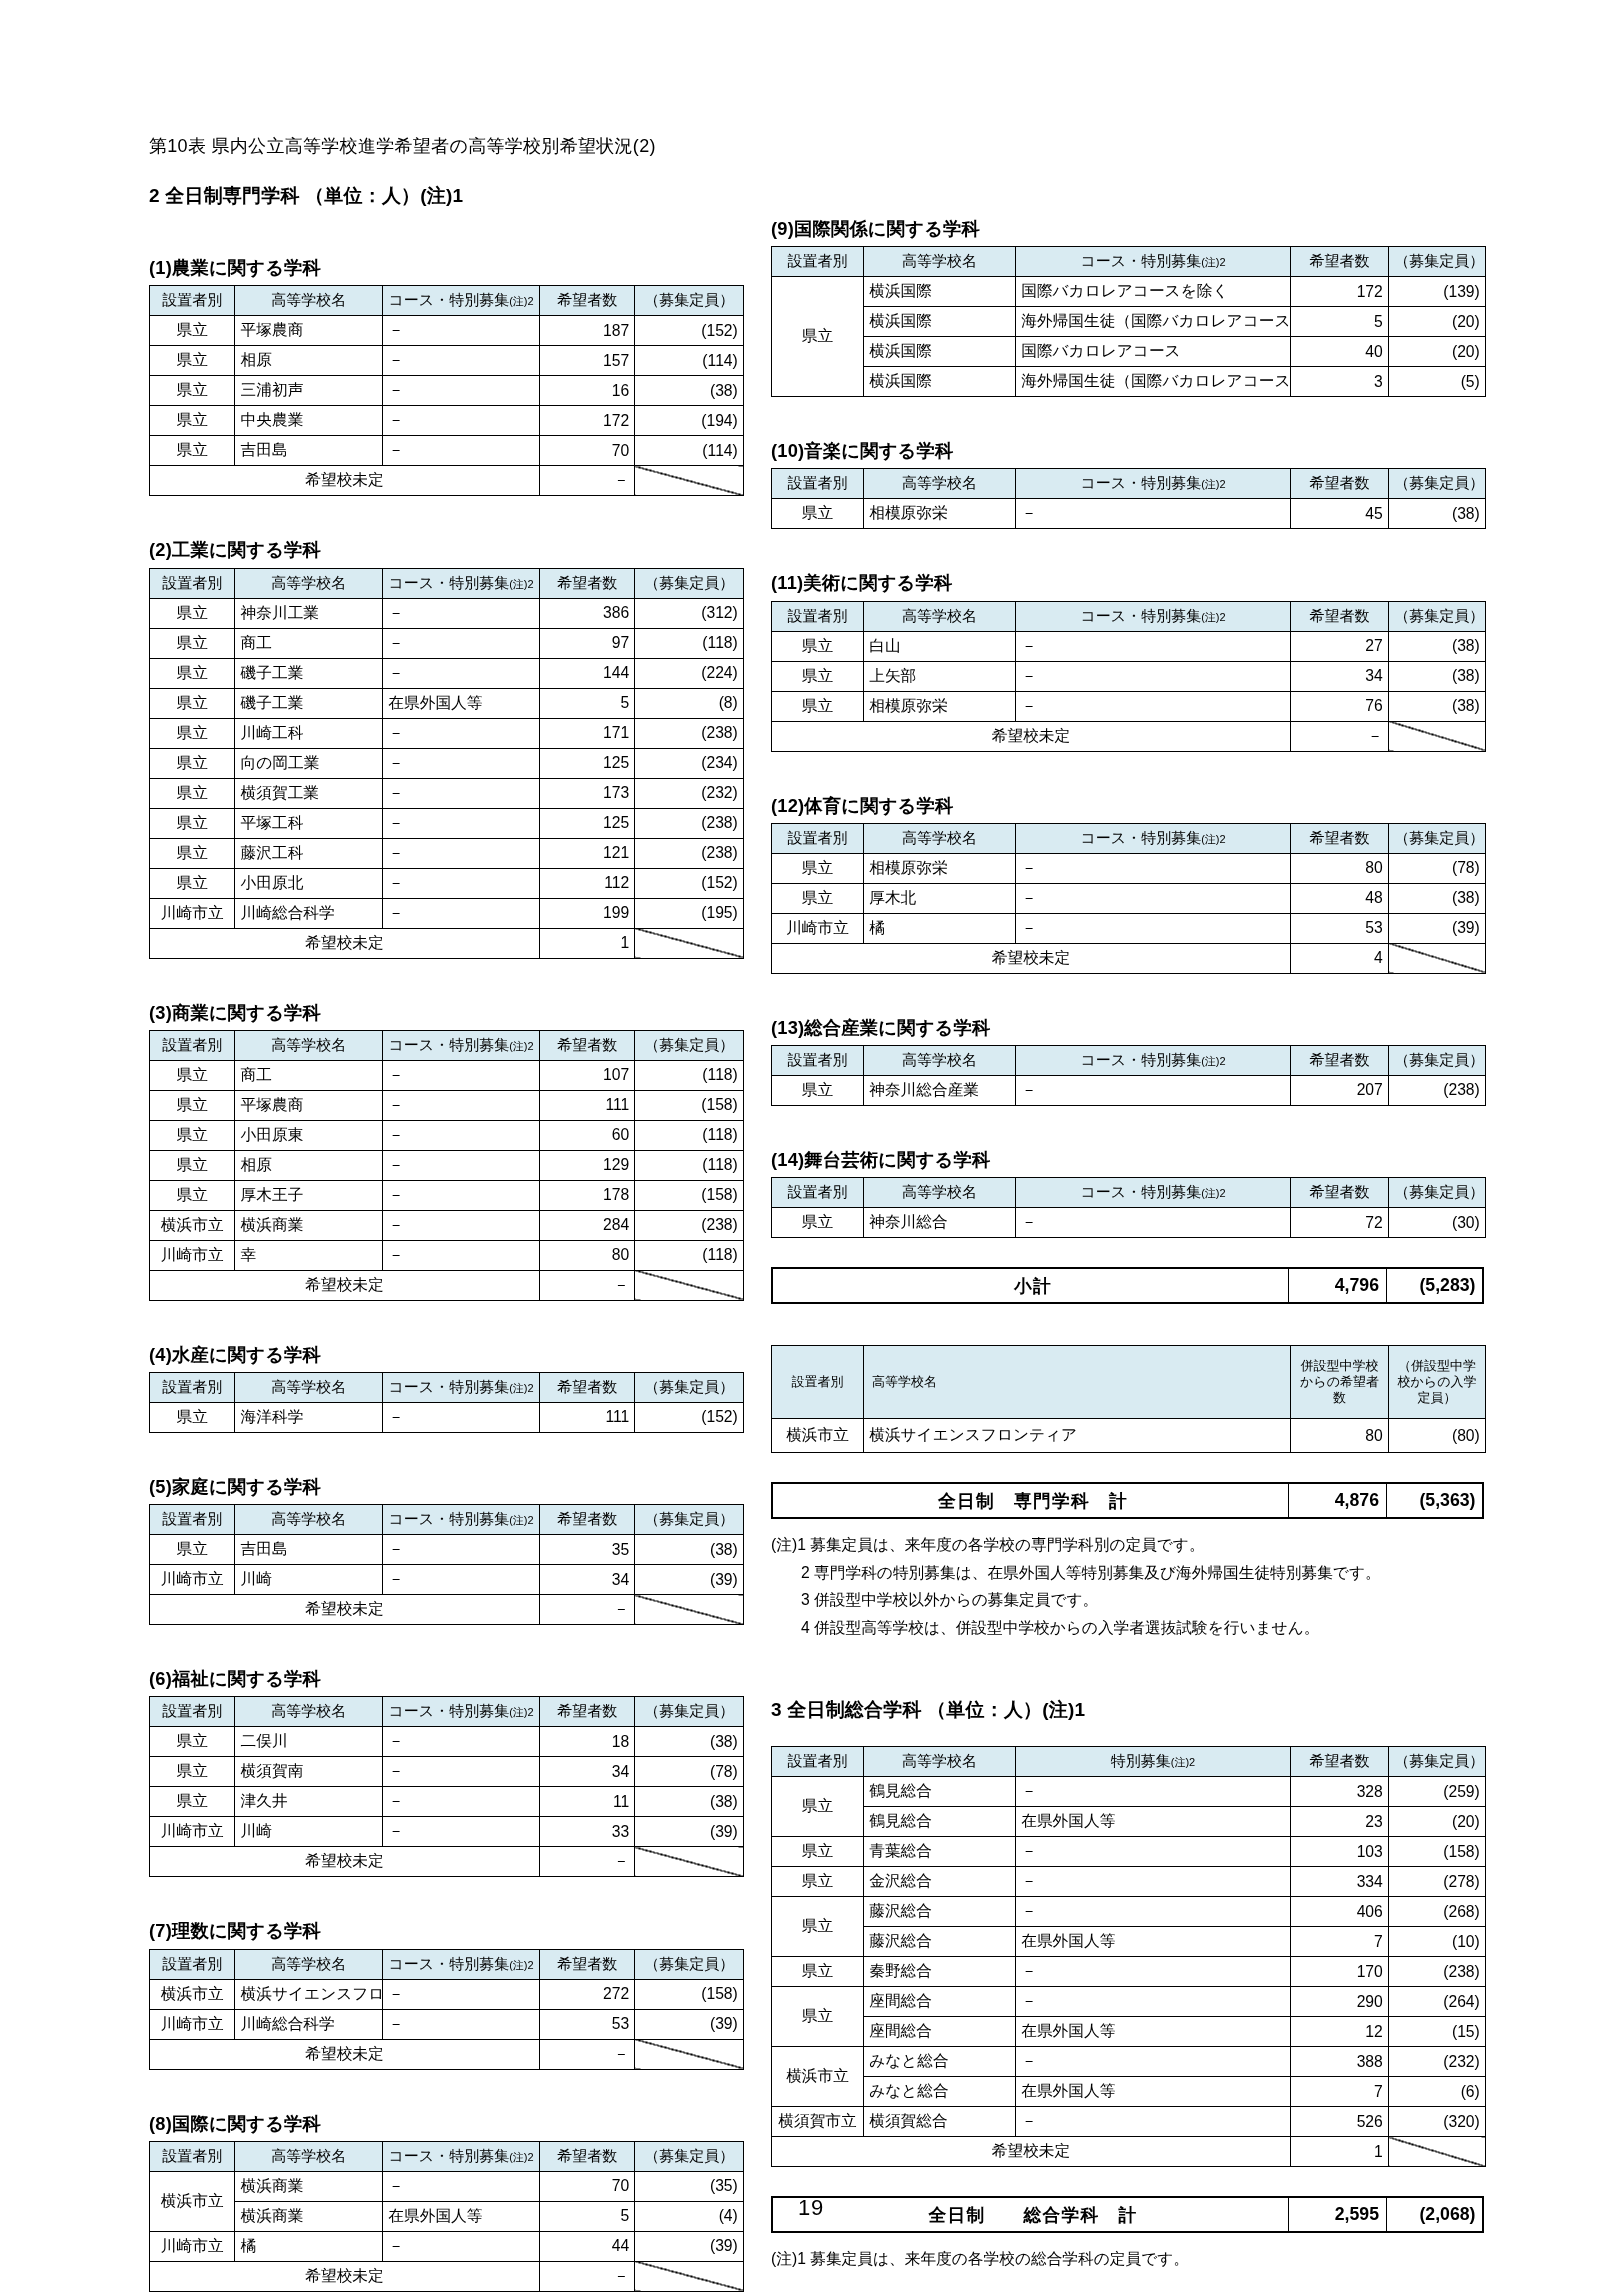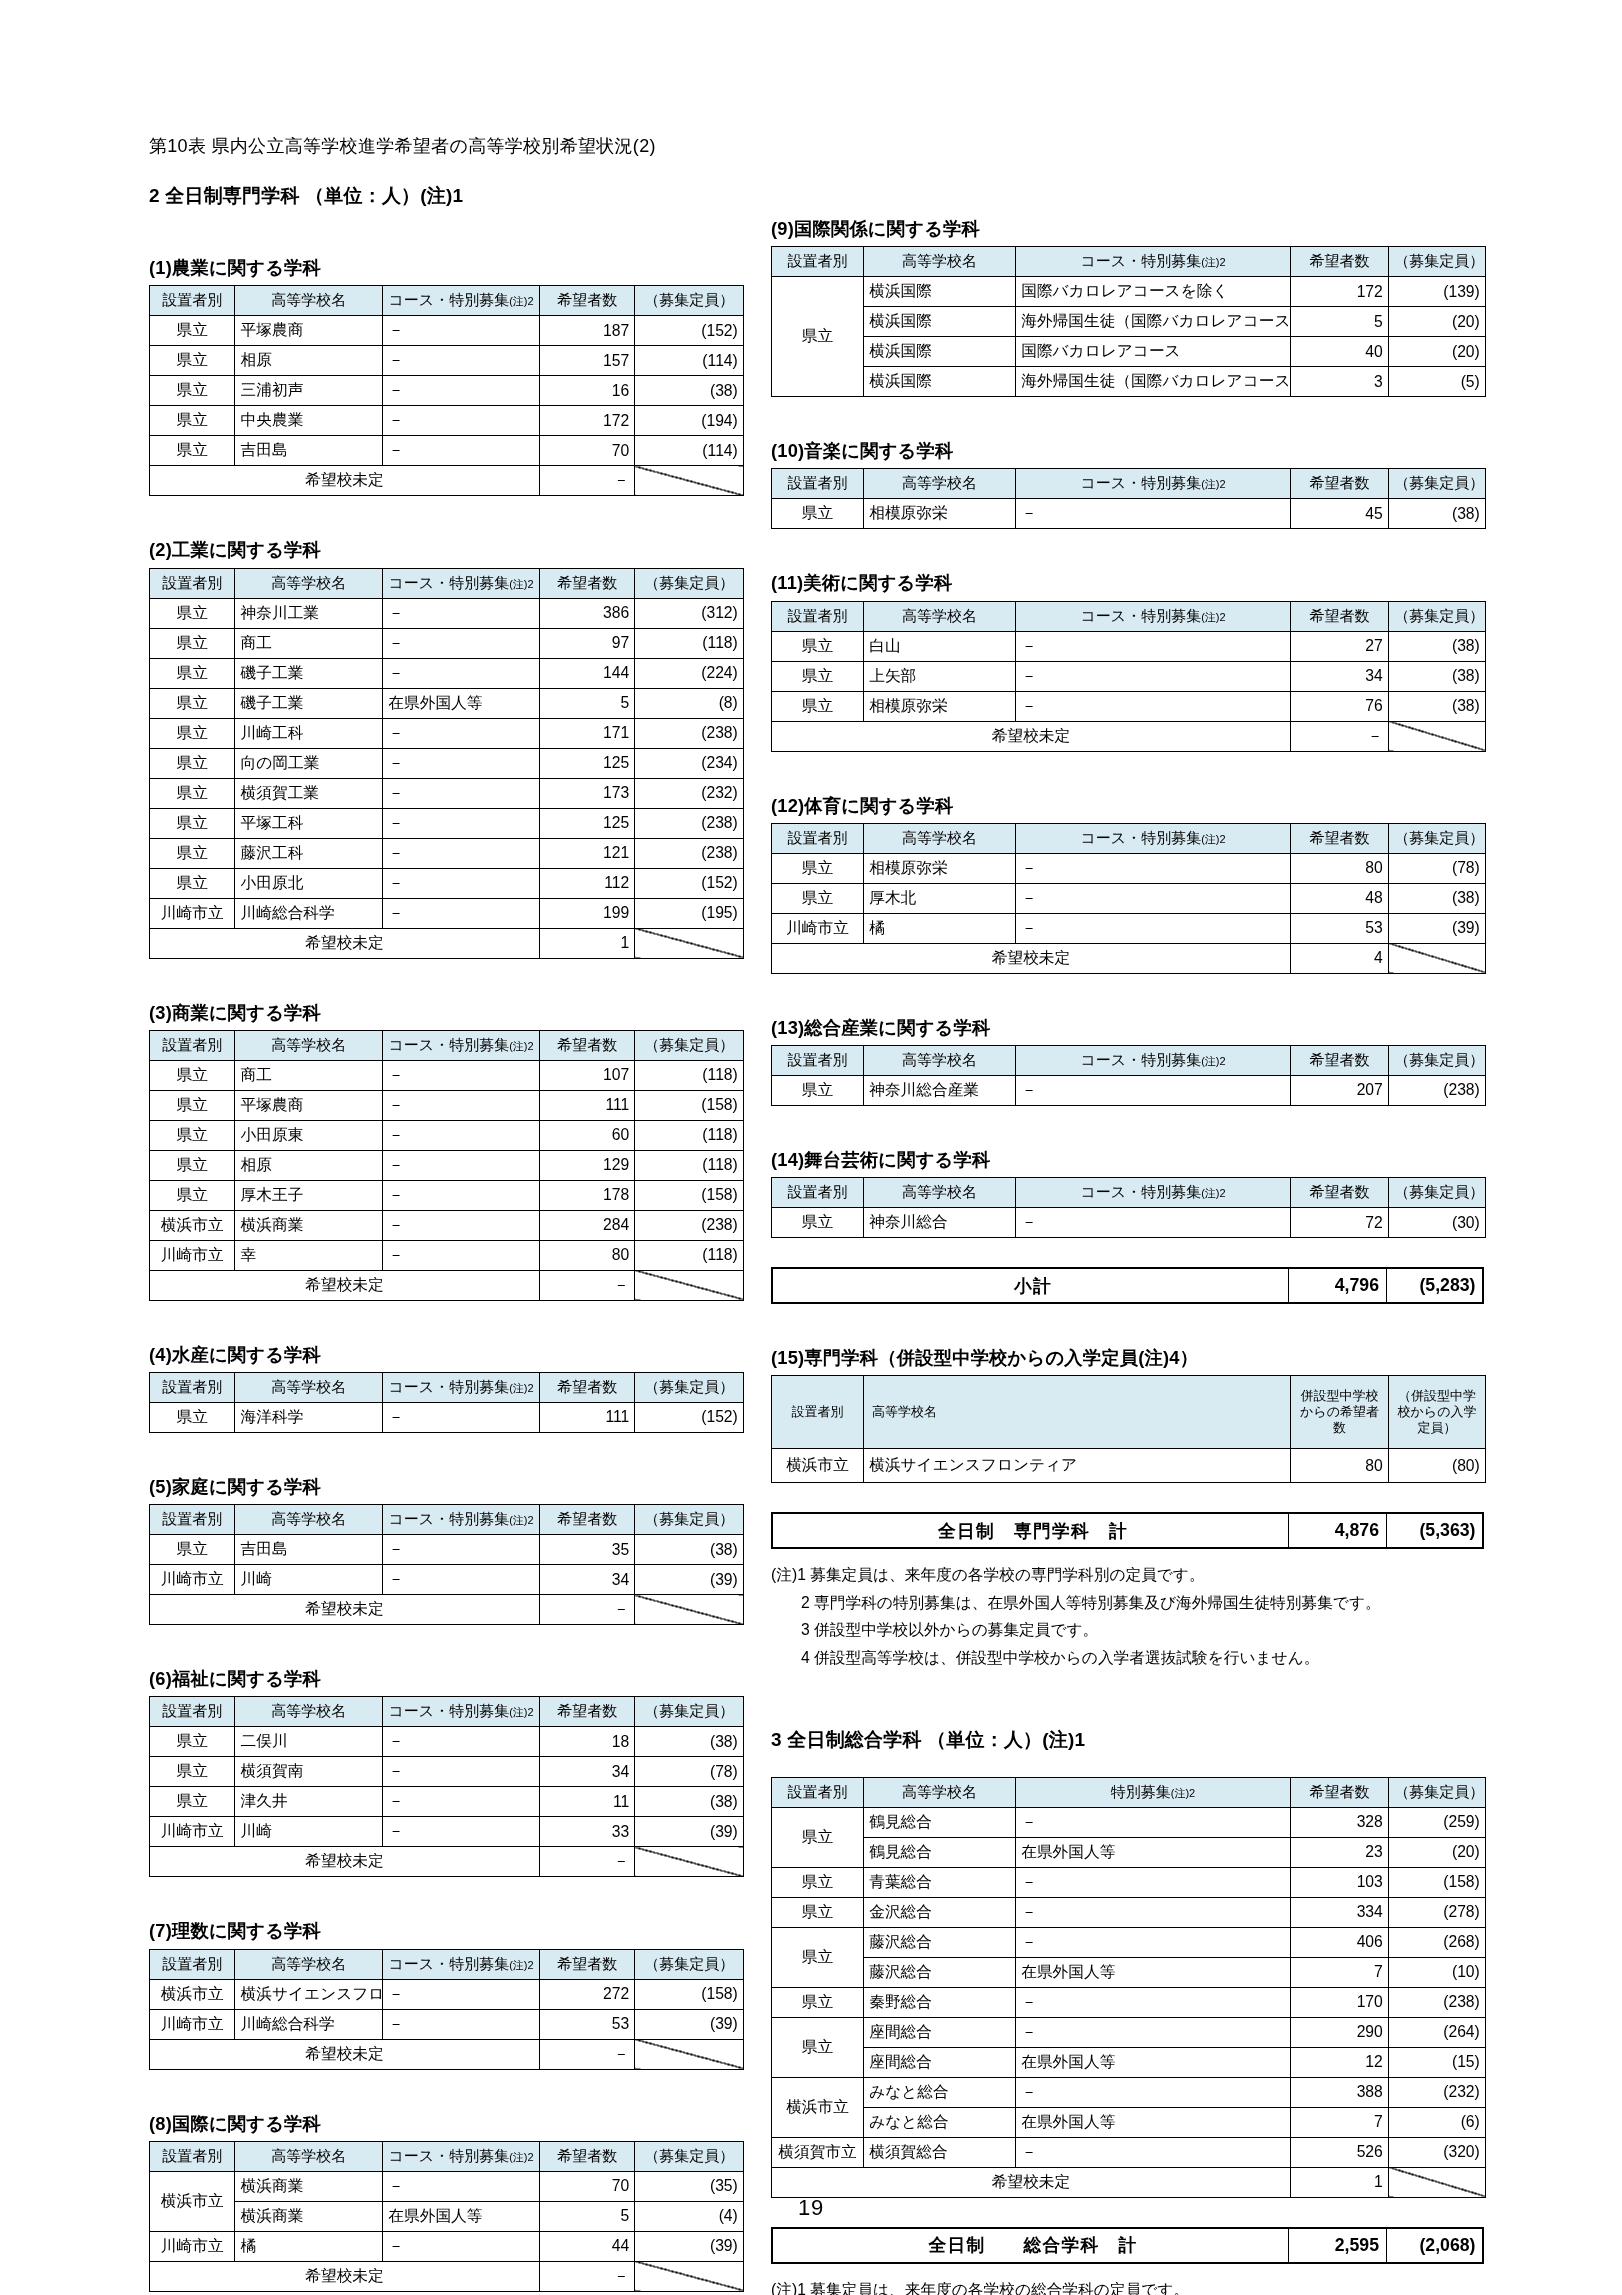--- a/index.html
+++ b/index.html
@@ -845,21 +845,20 @@
       <tbody>
         <tr>
           <td class="lab">小計</td>
           <td class="num">4,796</td>
           <td class="num">(5,283)</td>
         </tr>
       </tbody>
     </table>
 
     <div class="spacer-lg"></div>
-    <div class="sec-head">(15)専門学科（併設型中学校からの入学定員(注)4）</div>
     <table class="t t15">
       <colgroup>
           <col class="w1">
           <col class="w2">
           <col class="w4">
           <col class="w5">
         </colgroup>
       <thead>
         <tr>
           <th>設置者別</th>

